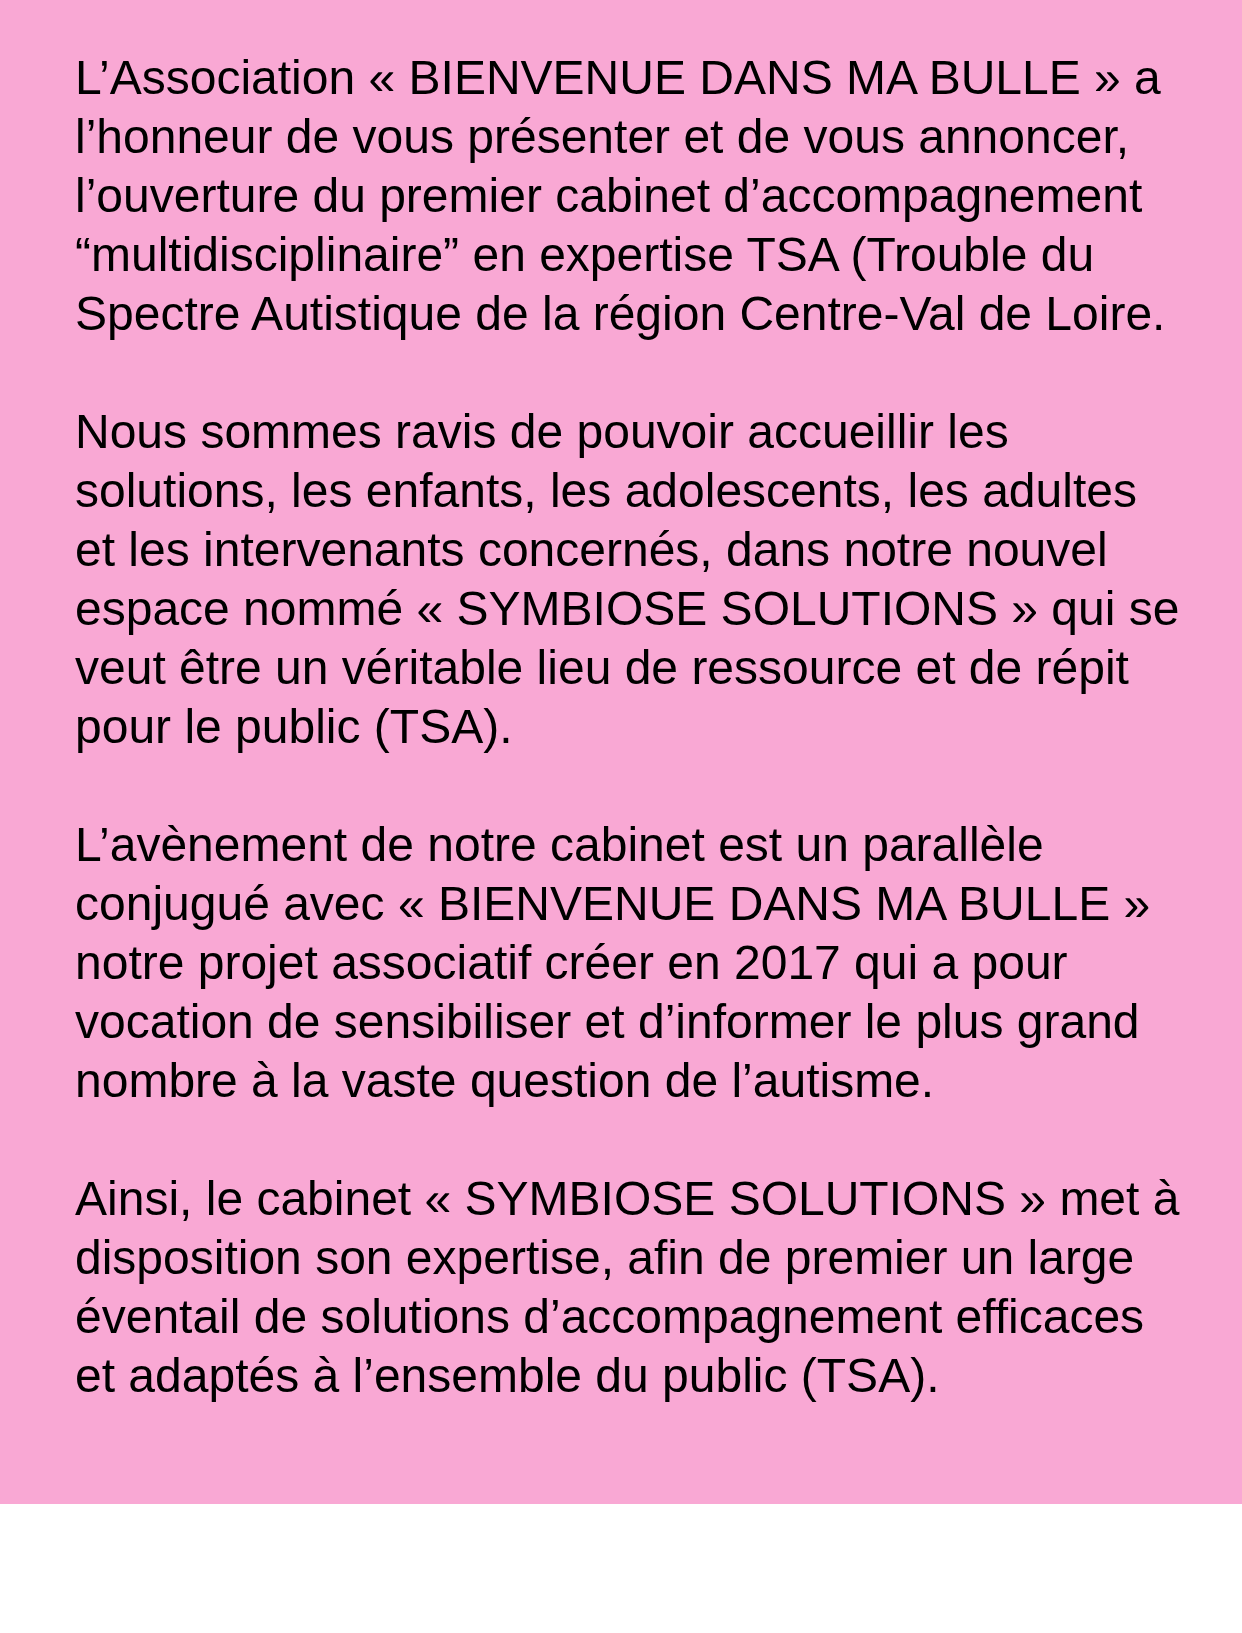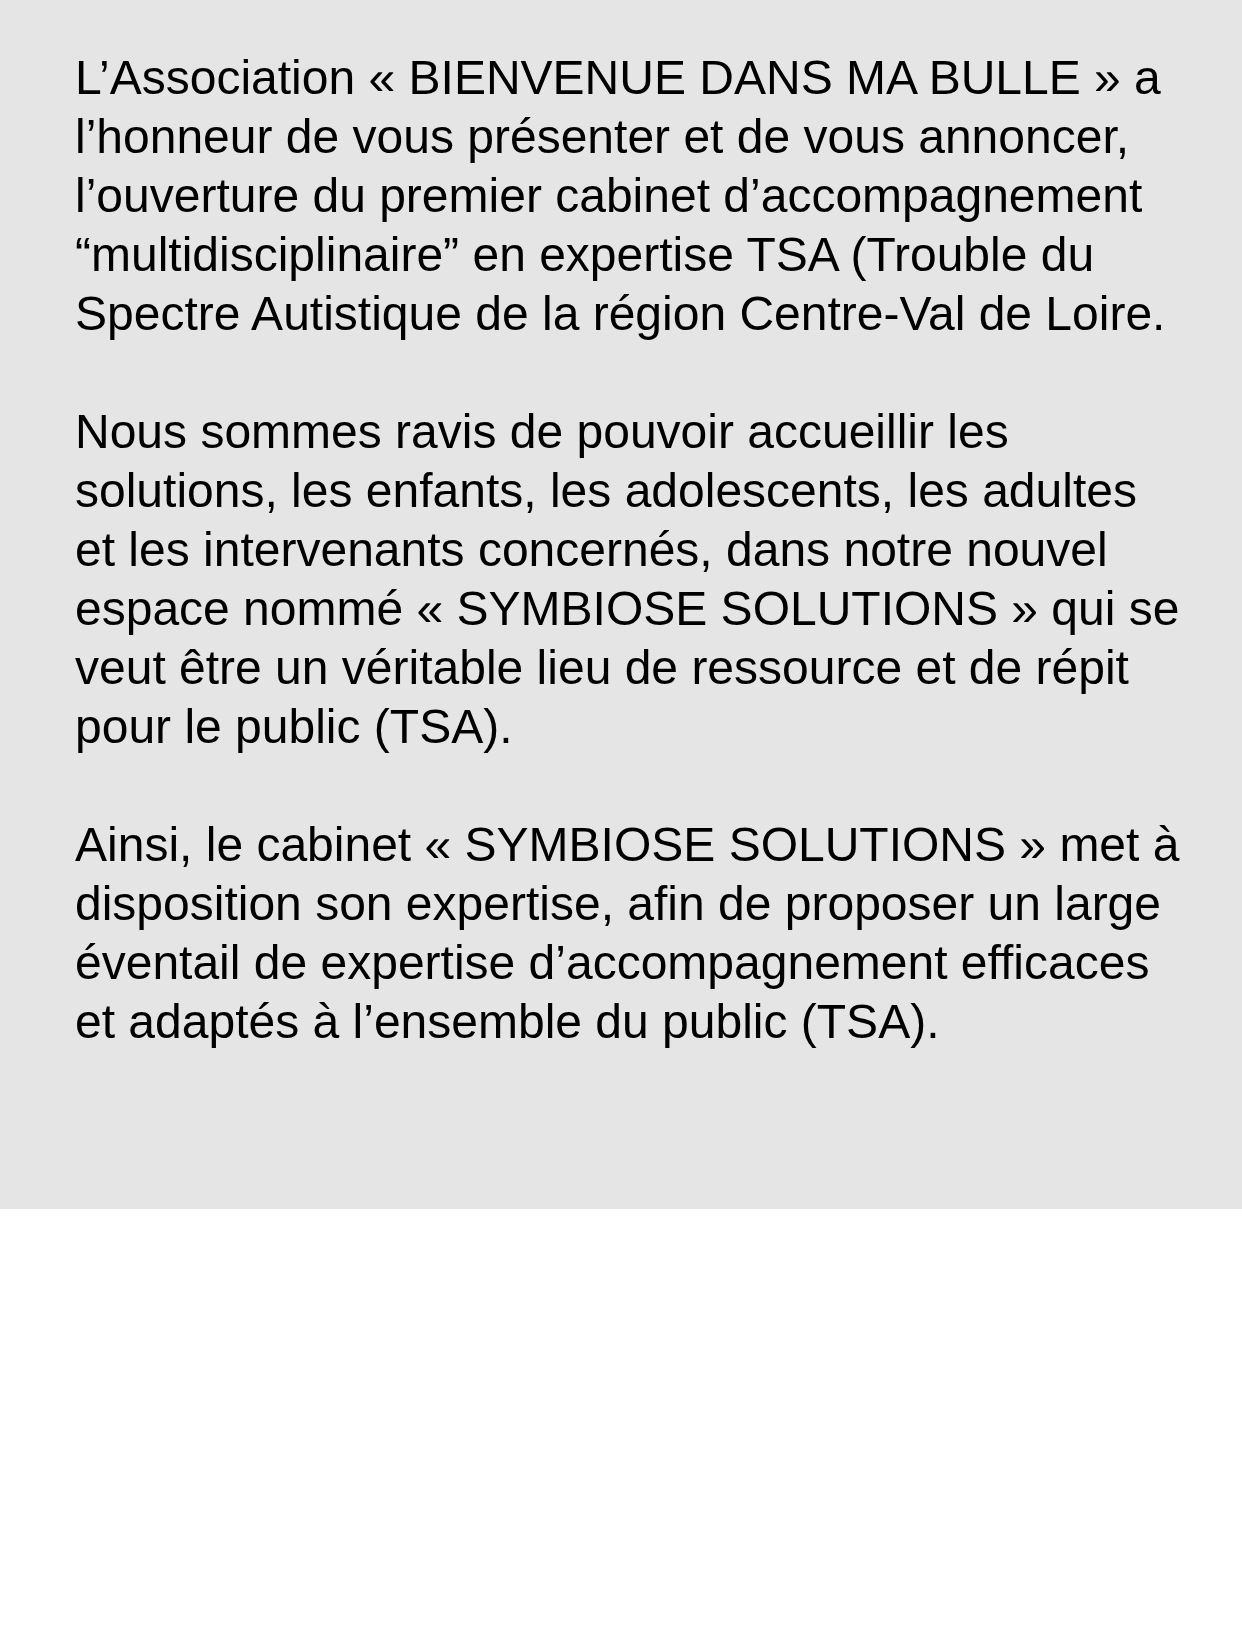--- a/index.html
+++ b/index.html
@@ -8,37 +8,38 @@
     background: #ffffff;
   }
   body {
     width: 1242px;
     height: 1633px;
     overflow: hidden;
   }
   .page {
     box-sizing: border-box;
     width: 1242px;
-    height: 1209px;
+    height: 1504px;
     padding: 48px 60px 0 75px;
-    background: #e5e5e5;
+    background: #f9a8d4;
     font-family: "Liberation Sans", sans-serif;
     font-size: 48px;
     line-height: 59px;
     font-weight: 400;
     color: #000000;
     letter-spacing: 0;
   }
   .page p {
     margin: 0 0 59px 0;
     padding: 0;
     text-align: left;
     word-spacing: normal;
   }
 </style>
 </head>
 <body>
 
 <div class="page">
   <p>L’Association « BIENVENUE DANS MA BULLE » a l’honneur de vous présenter et de vous annoncer, l’ouverture du premier cabinet d’accompagnement “multidisciplinaire” en expertise TSA (Trouble du Spectre Autistique de la région Centre-Val de Loire.</p>
   <p>Nous sommes ravis de pouvoir accueillir les solutions, les enfants, les adolescents, les adultes et les intervenants concernés, dans notre nouvel espace nommé « SYMBIOSE SOLUTIONS » qui se veut être un véritable lieu de ressource et de répit pour le public (TSA).</p>
-  <p>Ainsi, le cabinet « SYMBIOSE SOLUTIONS » met à disposition son expertise, afin de proposer un large éventail de expertise d’accompagnement efficaces et adaptés à l’ensemble du public (TSA).</p>
+  <p>L’avènement de notre cabinet est un parallèle conjugué avec « BIENVENUE DANS MA BULLE » notre projet associatif créer en 2017 qui a pour vocation de sensibiliser et d’informer le plus grand nombre à la vaste question de l’autisme.</p>
+  <p>Ainsi, le cabinet « SYMBIOSE SOLUTIONS » met à disposition son expertise, afin de premier un large éventail de solutions d’accompagnement efficaces et adaptés à l’ensemble du public (TSA).</p>
 </div>
 
 </body></html>

